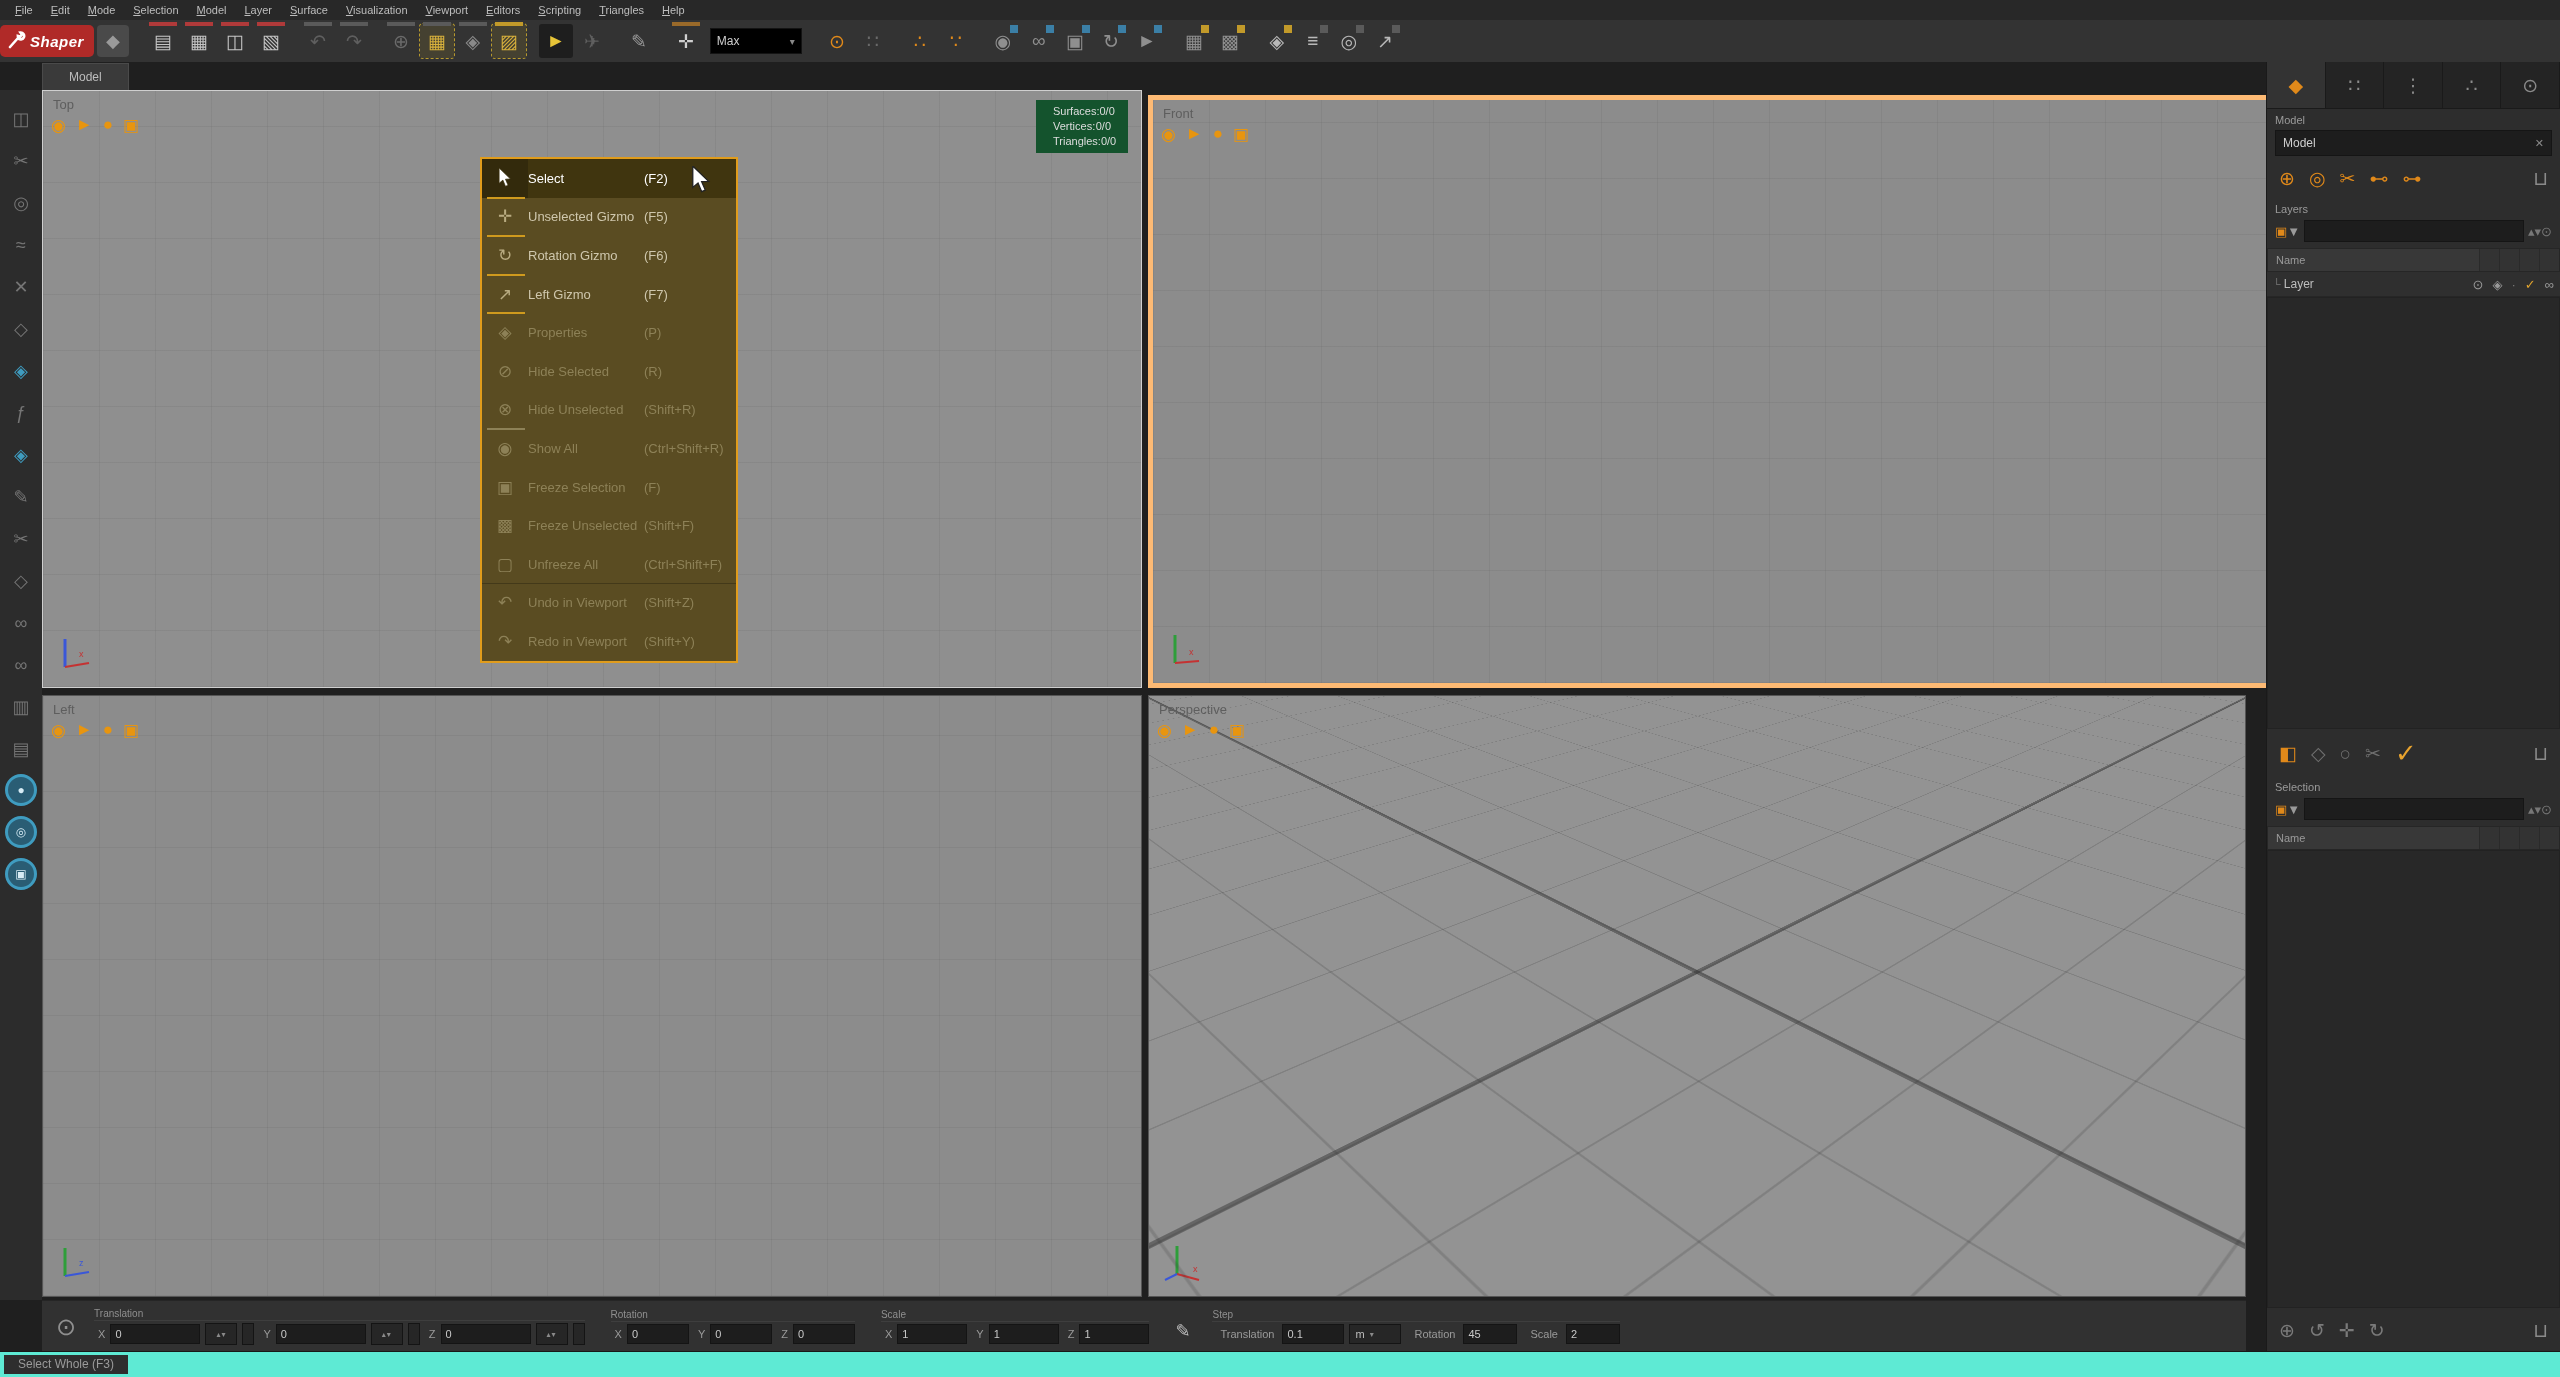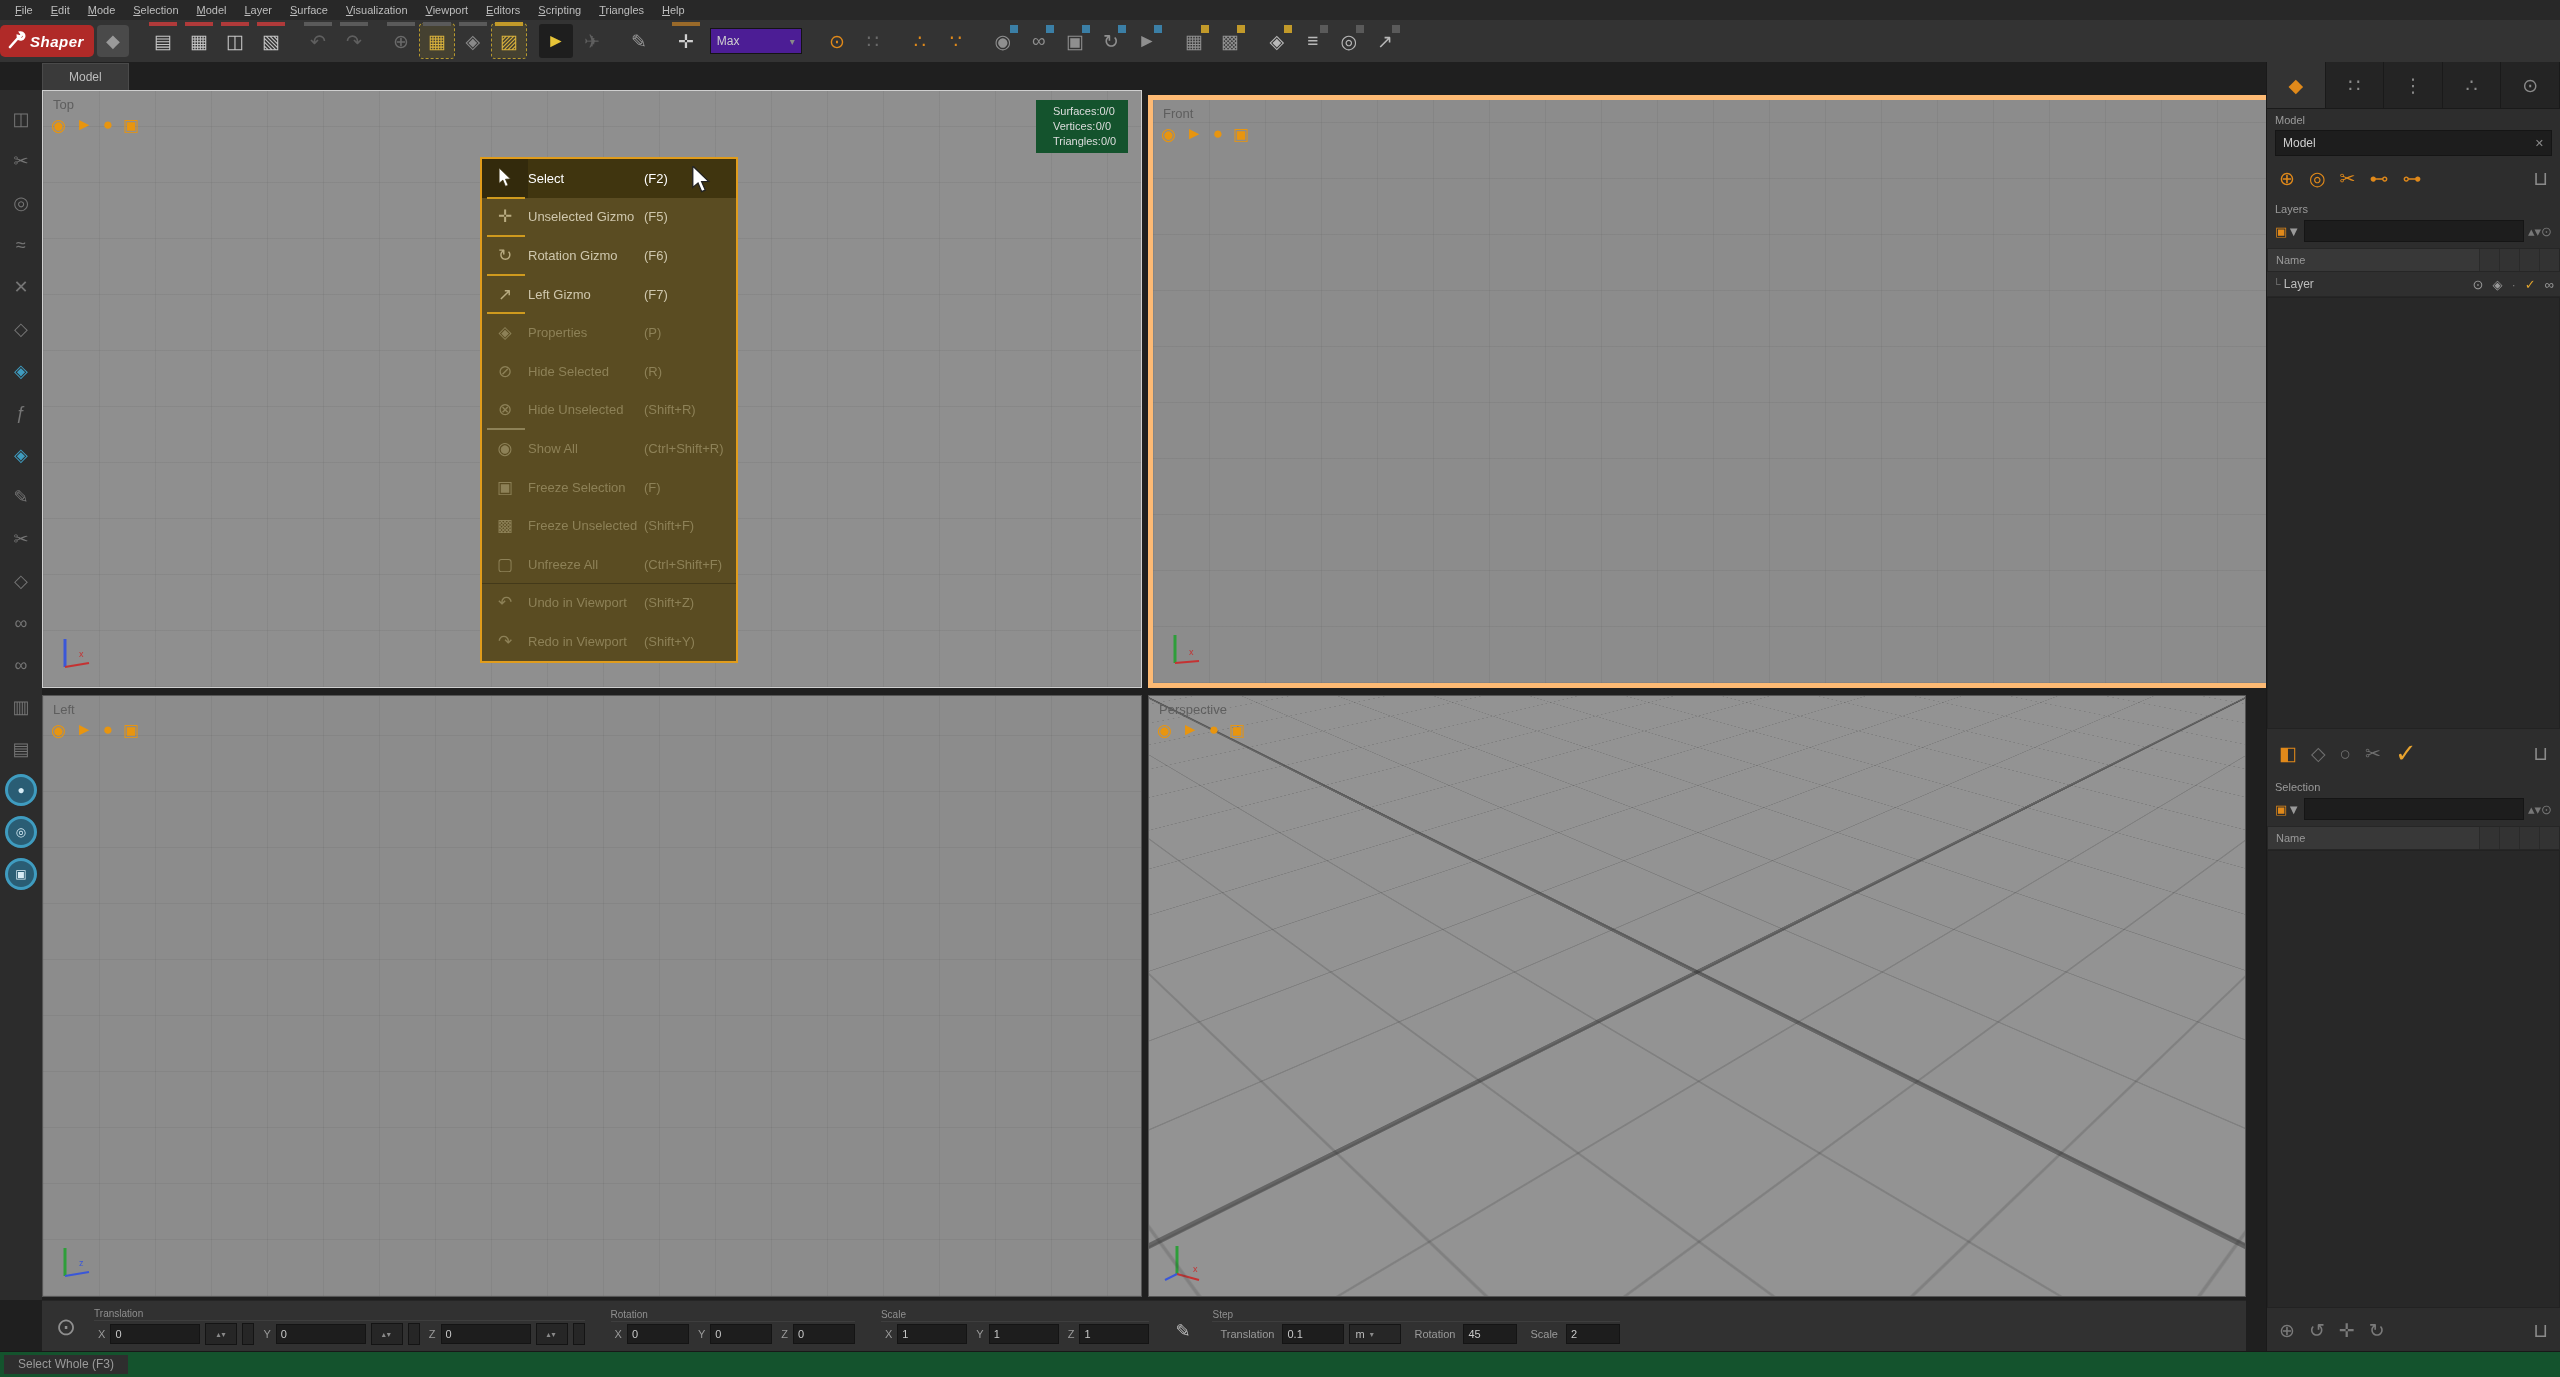--- a/index.html
+++ b/index.html
@@ -16,21 +16,21 @@
   #logo .badge svg{margin-right:4px}
   #logo .badge span{color:#fff;font-size:15px;font-style:italic;font-weight:bold;letter-spacing:.5px}
   #logo .mark{width:32px;height:32px;background:#4a4a4a;border-radius:4px;margin-left:3px;display:flex;align-items:center;justify-content:center;color:#9a9a9a;font-size:18px}
   .tb-group{display:flex;align-items:center}
   .tb-icon{position:relative;width:34px;height:34px;display:flex;align-items:center;justify-content:center;font-size:19px;margin:0 1px;border-radius:3px}
   .tb-icon.gap{margin-left:12px}
   .tb-icon.has-bar::before{content:"";position:absolute;top:-2px;left:3px;right:3px;height:4px;background:var(--bar)}
   .tb-icon.has-badge::after{content:"";position:absolute;top:1px;right:2px;width:8px;height:8px;background:var(--badge)}
   .tb-icon.boxed{outline:1px dashed #b89a2e;background:rgba(184,154,46,.14)}
   .tb-icon.active{background:#1e1e1e}
-  #gizmo-dropdown{display:flex;align-items:center;justify-content:space-between;width:78px;height:24px;background:#4c1d95;border:1px solid #141414;margin:11px 6px;padding:0 6px;font-size:12px;color:#cfcfcf}
+  #gizmo-dropdown{display:flex;align-items:center;justify-content:space-between;width:78px;height:24px;background:#000000;border:1px solid #141414;margin:11px 6px;padding:0 6px;font-size:12px;color:#cfcfcf}
   #gizmo-dropdown .arr{color:#8a8a8a;font-size:10px}
   
   #vp-tabstrip{position:absolute;left:42px;top:62px;height:28px;display:flex;align-items:flex-end}
   #vp-tab{background:#3a3a3a;color:#bdbdbd;font-size:12px;height:26px;line-height:26px;padding:0 26px;border:1px solid #4a4a4a;border-bottom:none}
   
   #lefttools{position:absolute;left:0;top:90px;width:42px;bottom:77px;background:#2c2c2c;display:flex;flex-direction:column;align-items:center;padding-top:12px;box-sizing:border-box}
   .lt-icon{width:34px;height:34px;display:flex;align-items:center;justify-content:center;font-size:18px;margin-bottom:8px}
   .lt-icon.circle{width:26px;height:26px;border:3px solid #3f9cc0;border-radius:50%;font-size:12px;margin-bottom:10px;background:#2a5d74;color:#d7ecf5}
   
   .viewport{position:absolute;box-sizing:border-box;overflow:hidden}
@@ -103,21 +103,21 @@
   .bb-fields{display:flex;align-items:center;gap:5px}
   .ax{font-size:11px;color:#9a9a9a;margin-left:4px}
   .bb-input{height:18px;background:#1d1d1d;border:1px solid #141414;color:#c9c9c9;font-size:11px;padding:0 4px;font-family:"Liberation Sans",sans-serif}
   .w80{width:80px}.w52{width:52px}.w60{width:60px}.w44{width:44px}
   .spin{width:30px;height:20px;background:#262626;border:1px solid #141414;color:#8a8a8a;font-size:8px;display:flex;align-items:center;justify-content:center;letter-spacing:1px}
   .mini{width:10px;height:20px;background:#262626;border:1px solid #141414}
   #bb-pencil{font-size:18px;color:#bdbdbd;margin:8px 22px 0 0}
   .step-inline{font-size:11px;color:#9a9a9a;margin:0 3px 0 8px}
   .unit-box{display:flex;align-items:center;gap:5px;width:40px;height:18px;background:#262626;border:1px solid #141414;color:#bdbdbd;font-size:11px;padding:0 5px}
   
-  #statusbar{position:absolute;left:0;bottom:0;width:100%;height:25px;background:#14532d;border-top:1px solid #181818}
+  #statusbar{position:absolute;left:0;bottom:0;width:100%;height:25px;background:#5eead4;border-top:1px solid #181818}
   #status-msg{display:inline-block;height:19px;line-height:19px;margin:3px 0 0 4px;background:#2e2e2e;color:#9a9a9a;font-size:12px;padding:0 14px}
 </style>
 </head>
 <body>
 
 <div id="menubar">
   <span class="menu-item">File</span>
   <span class="menu-item">Edit</span>
   <span class="menu-item">Mode</span>
   <span class="menu-item">Selection</span>

